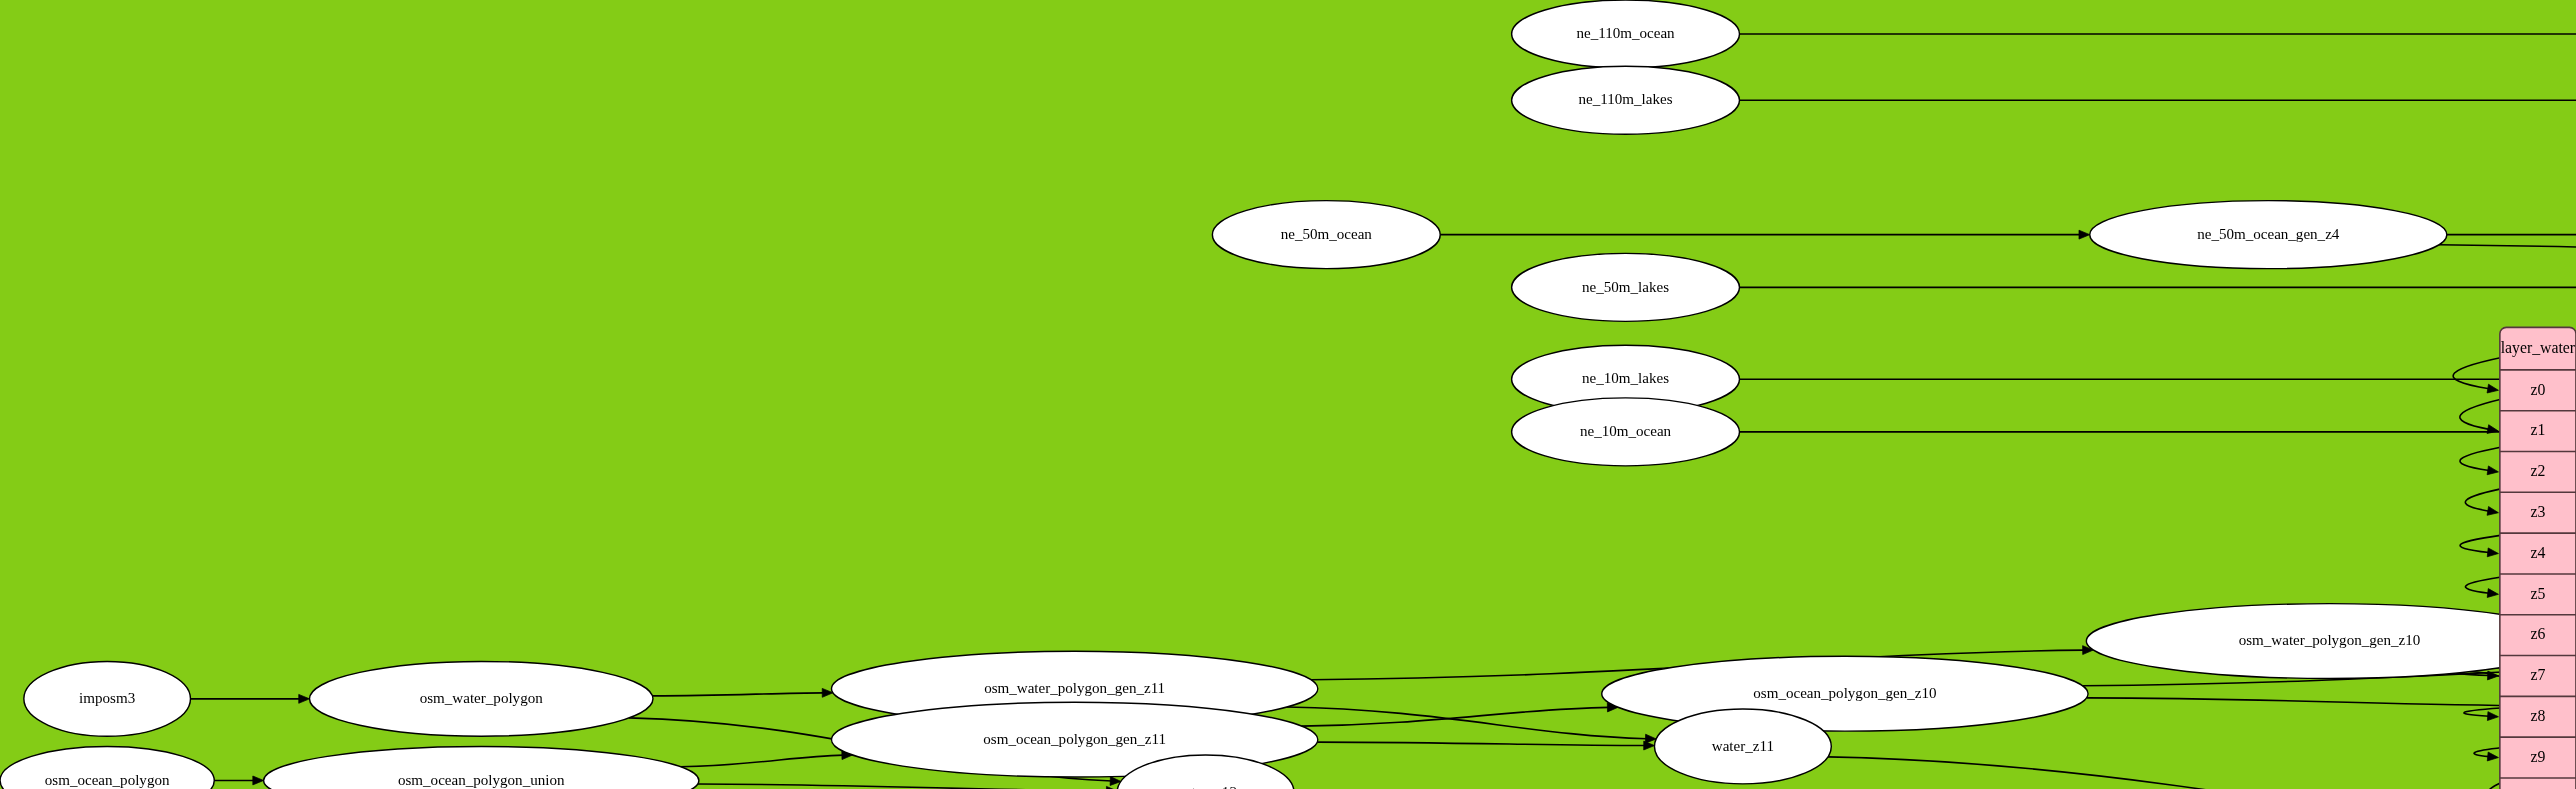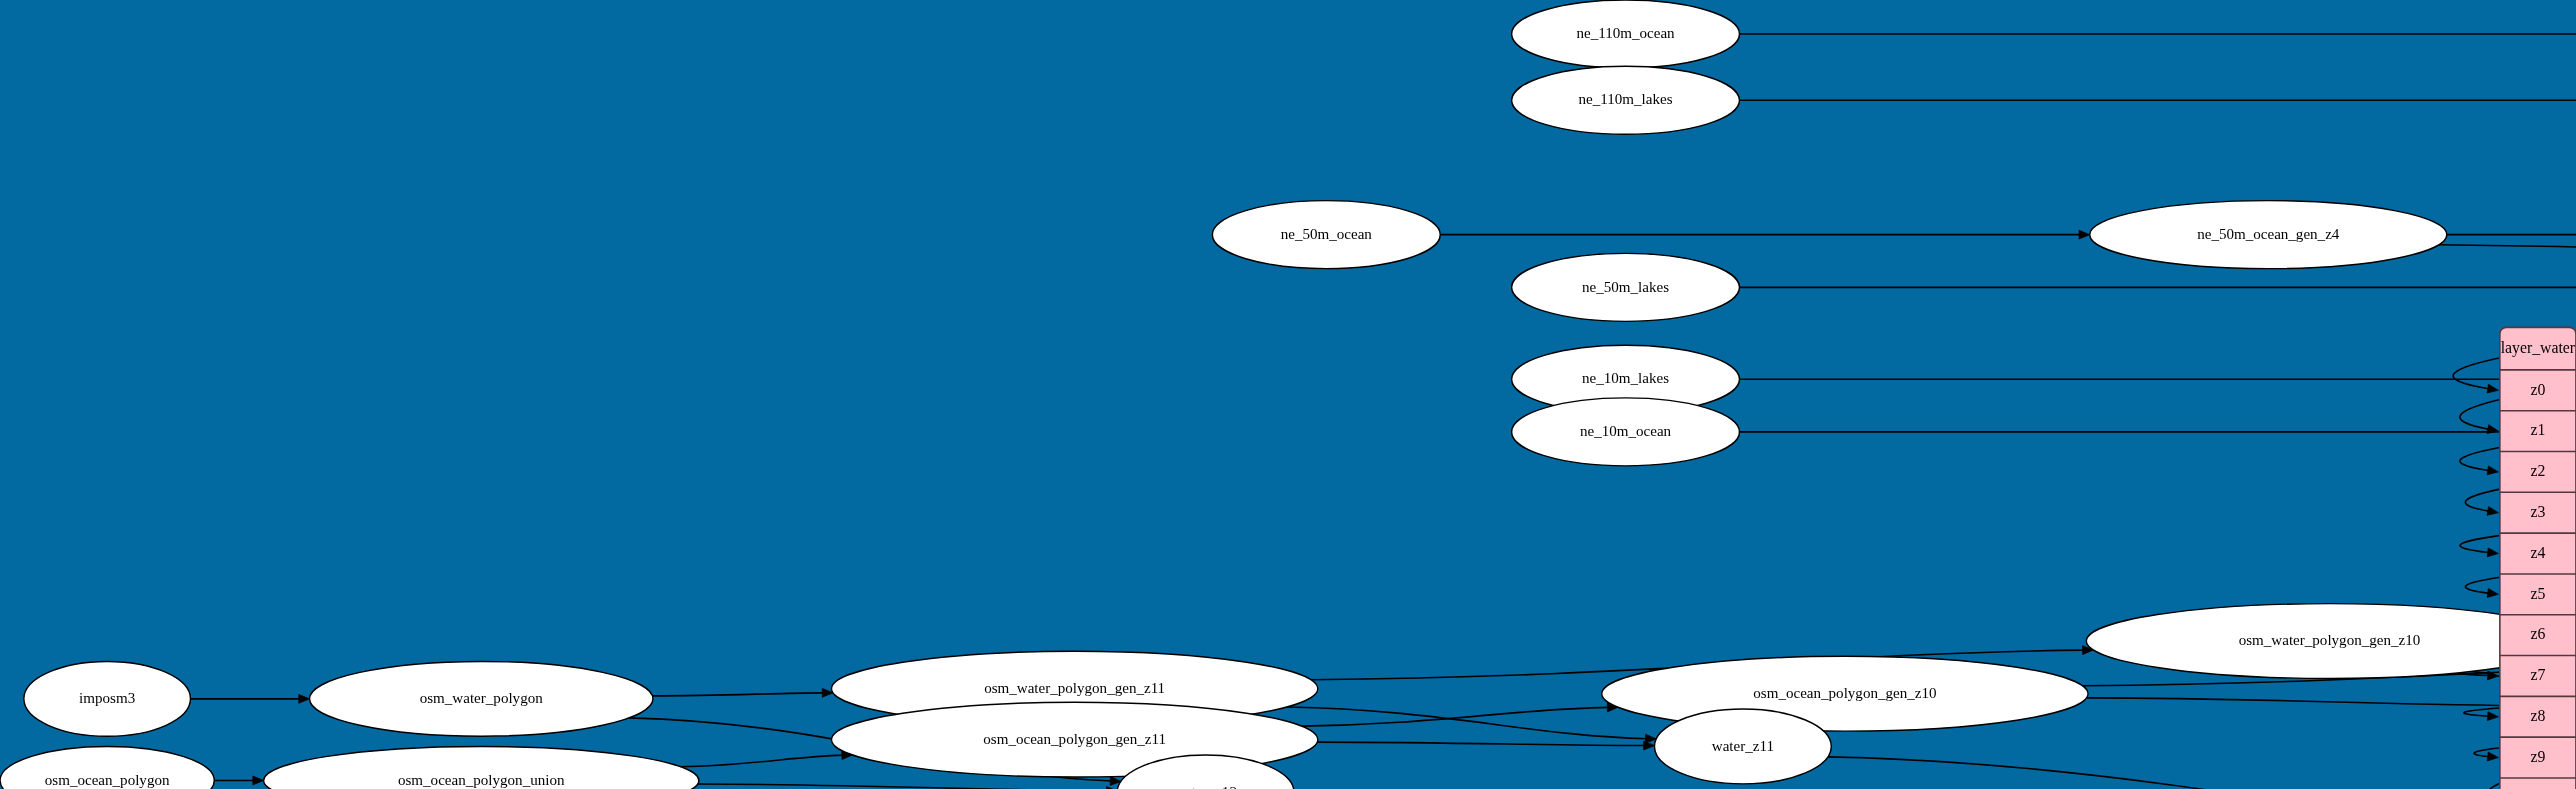--- a/index.html
+++ b/index.html
@@ -1,17 +1,17 @@
 <!DOCTYPE html>
 <html style="font-size:11.5px"><head>
 <meta charset="utf-8">
 <style>
   html,body{margin:0;padding:0;background:#ffffff;}
   body{font-family:"Liberation Serif", serif;}
-  #stage{position:relative;width:2576px;height:789px;background:#0369a1;overflow:hidden;}
+  #stage{position:relative;width:2576px;height:789px;background:#84cc16;overflow:hidden;}
   #graph{position:absolute;left:0;top:0;width:2576px;height:789px;}
   .node-ellipse{fill:#ffffff;stroke:#000000;stroke-width:2;}
   .node-label{font-family:"Liberation Serif", serif;font-size:21px;fill:#000;text-anchor:middle;dominant-baseline:middle;}
   .edge-path{fill:none;stroke:#000000;stroke-width:2.2;}
   .arrow-head{fill:#000000;stroke:#000000;stroke-width:1;}
   .rec-box{fill:#ffc0cb;stroke:#54383d;stroke-width:2.2;}
   .rec-line{stroke:#54383d;stroke-width:2.2;}
   .rec-label{font-family:"Liberation Serif", serif;font-size:22px;fill:#000;text-anchor:middle;dominant-baseline:middle;}
 </style>
 </head>

